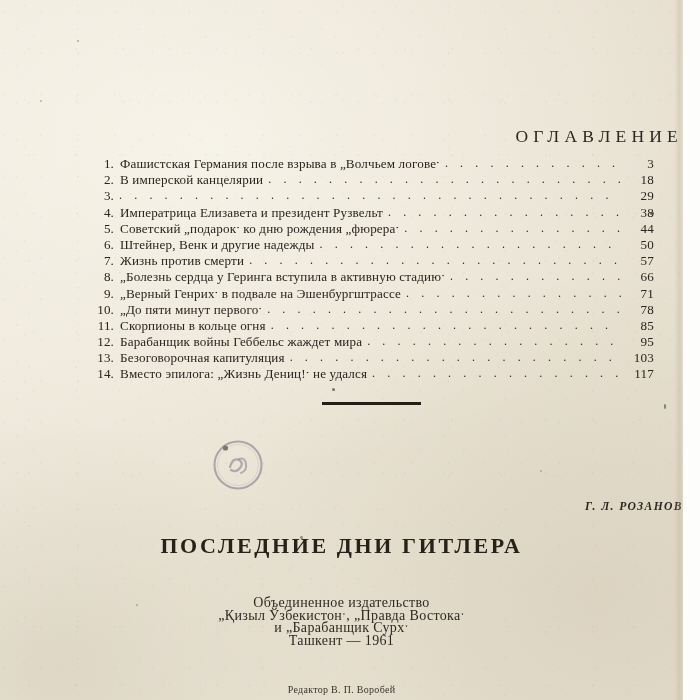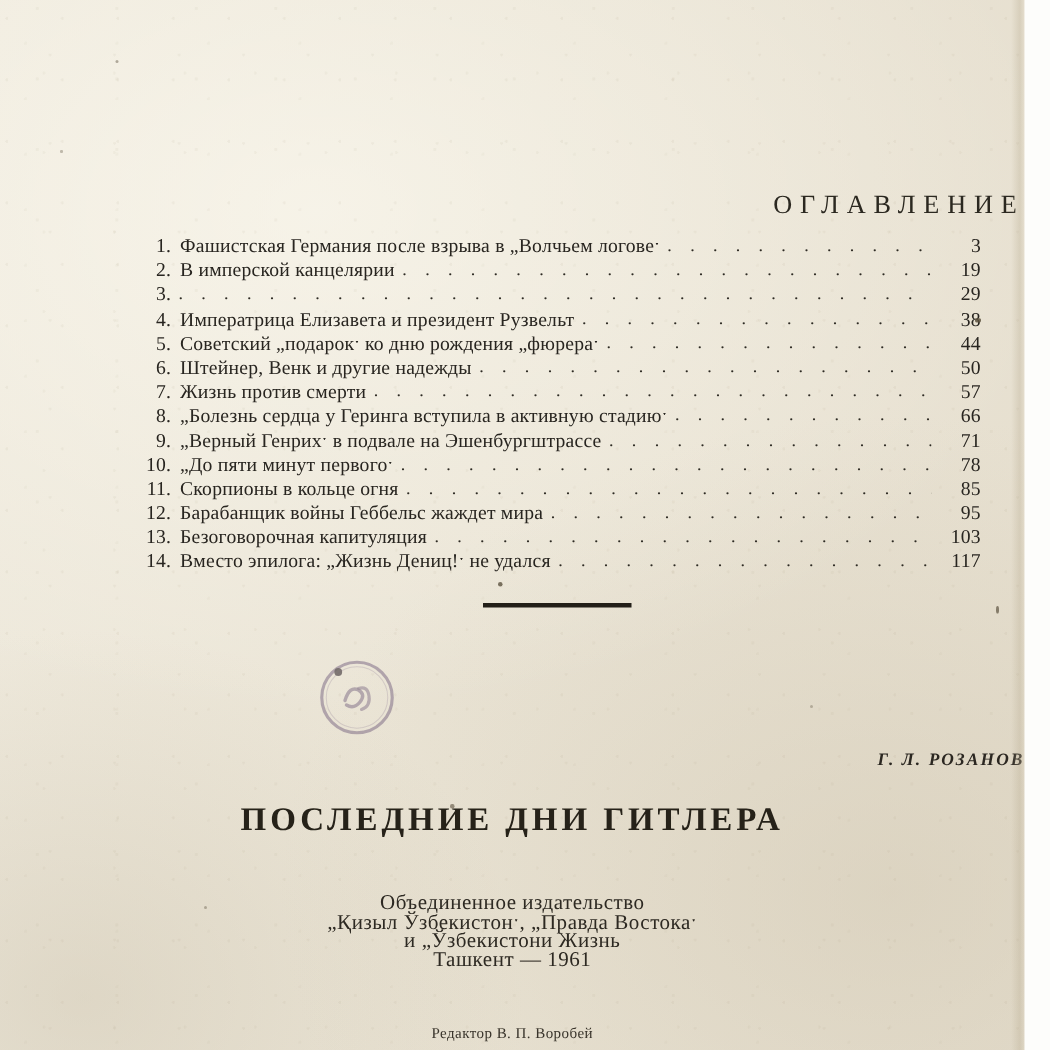--- a/index.html
+++ b/index.html
@@ -139,21 +139,21 @@
         <span class="toc-num">1.</span>
         <span class="toc-label">Фашистская Германия после взрыва в „Волчьем логовеˑ</span>
         <span class="toc-dots">. . . . . . . . . . . . . . . . . . . . . . . . . . . . . . . . . . . . . . . . . . . . . . . . . . .</span>
         <span class="toc-page">3</span>
       </div>
 
       <div class="toc-row">
         <span class="toc-num">2.</span>
         <span class="toc-label">В имперской канцелярии</span>
         <span class="toc-dots">. . . . . . . . . . . . . . . . . . . . . . . . . . . . . . . . . . . . . . . . . . . . . . . . . . .</span>
-        <span class="toc-page">19</span>
+        <span class="toc-page">18</span>
       </div>
 
       <div class="toc-row">
         <span class="toc-num">3.</span>
         <span class="toc-dots">. . . . . . . . . . . . . . . . . . . . . . . . . . . . . . . . . . . . . . . . . . . . . . . . . . .</span>
         <span class="toc-page">29</span>
       </div>
 
       <div class="toc-row">
         <span class="toc-num">4.</span>
@@ -246,21 +246,21 @@
       </svg>
     </div>
 
     <div class="author">Г. Л. РОЗАНОВ</div>
 
     <div class="book-title">ПОСЛЕДНИЕ ДНИ ГИТЛЕРА</div>
 
     <div class="publisher">
       <div>Объединенное издательство</div>
       <div>„Қизыл Ўзбекистонˑ,  „Правда Востокаˑ</div>
-      <div>и „Ўзбекистони Жизнь</div>
+      <div>и „Барабанщик Сурхˑ</div>
       <div>Ташкент — 1961</div>
     </div>
 
     <div class="editor">Редактор В.  П.  Воробей</div>
 
     <span class="speck" style="left:77px;top:40px;width:2px;height:2px;opacity:.45;"></span>
     <span class="speck" style="left:40px;top:100px;width:1.5px;height:1.5px;opacity:.35;"></span>
     <span class="speck" style="left:650px;top:212px;width:4px;height:2.5px;opacity:.85;"></span>
     <span class="speck" style="left:664px;top:404px;width:2px;height:4.5px;opacity:.7;"></span>
     <span class="speck" style="left:332px;top:388px;width:3px;height:3px;opacity:.8;"></span>

